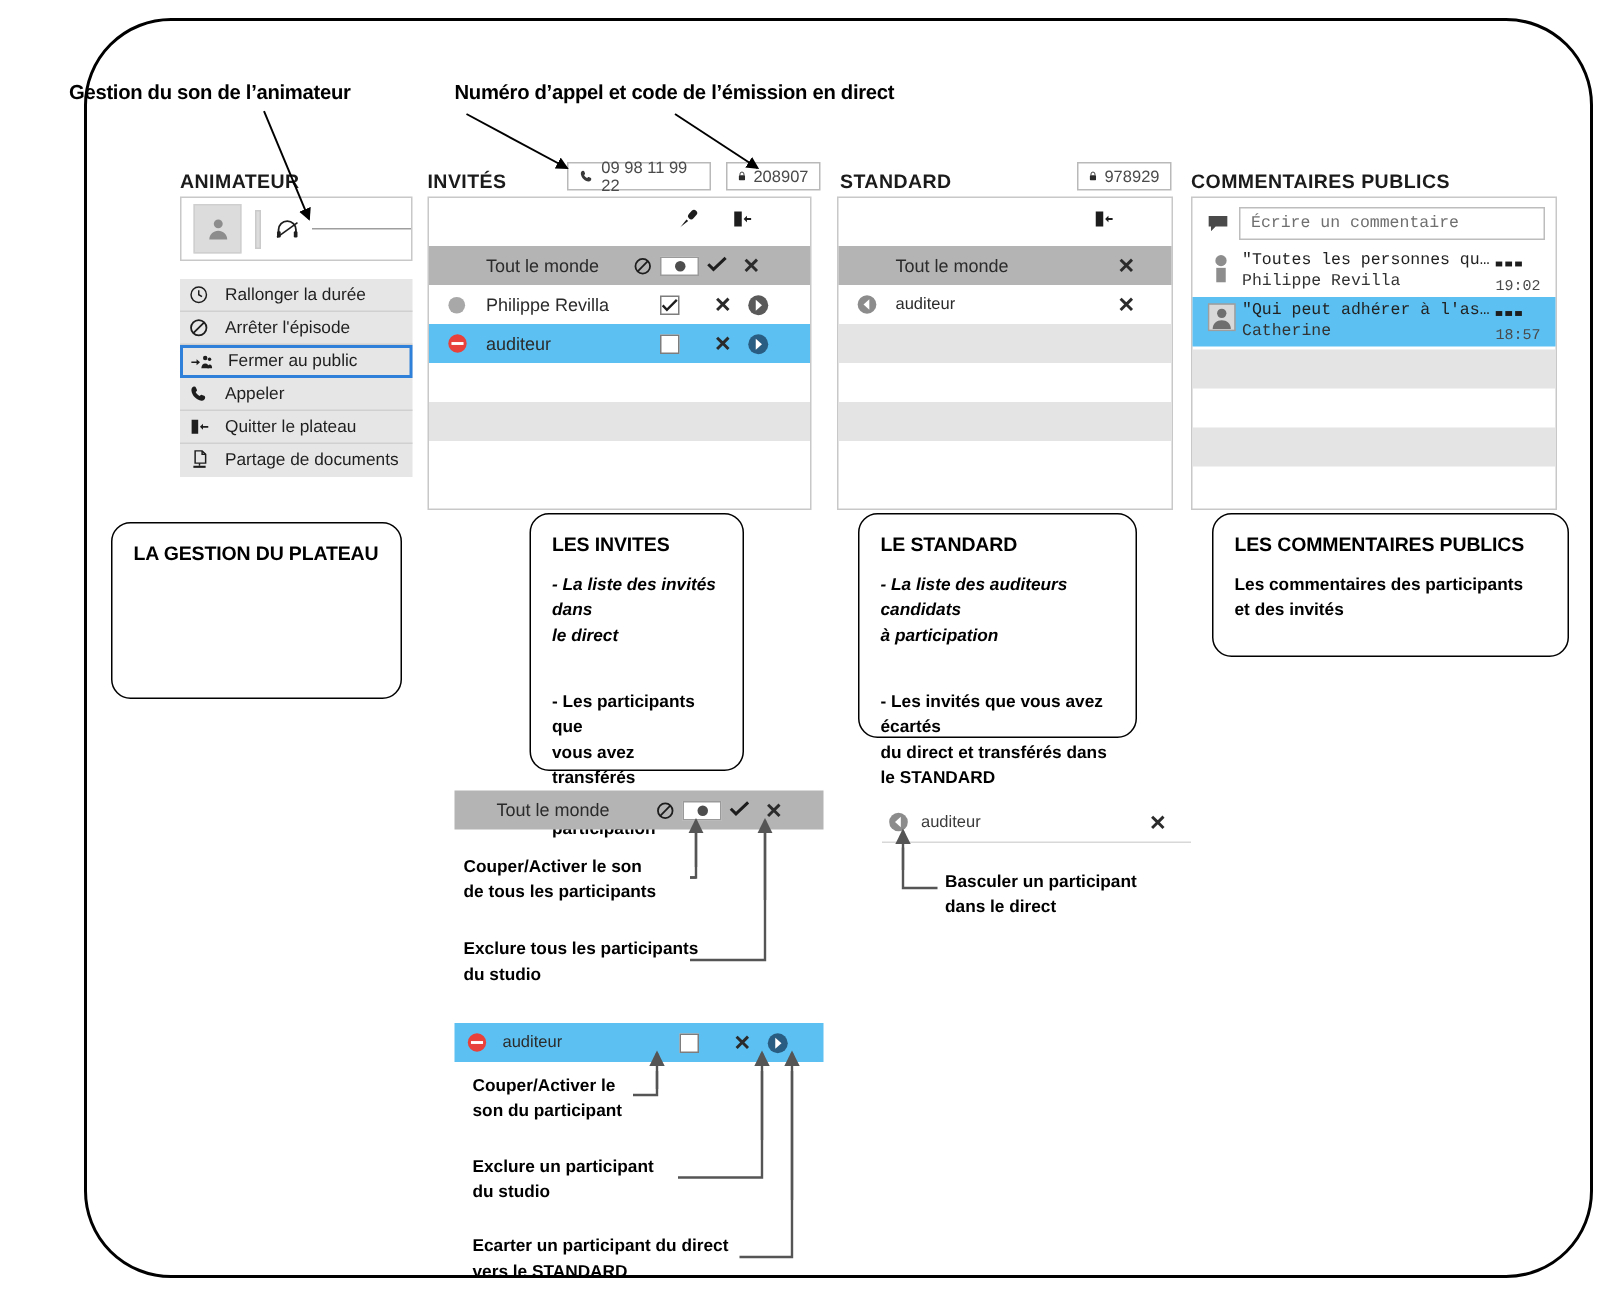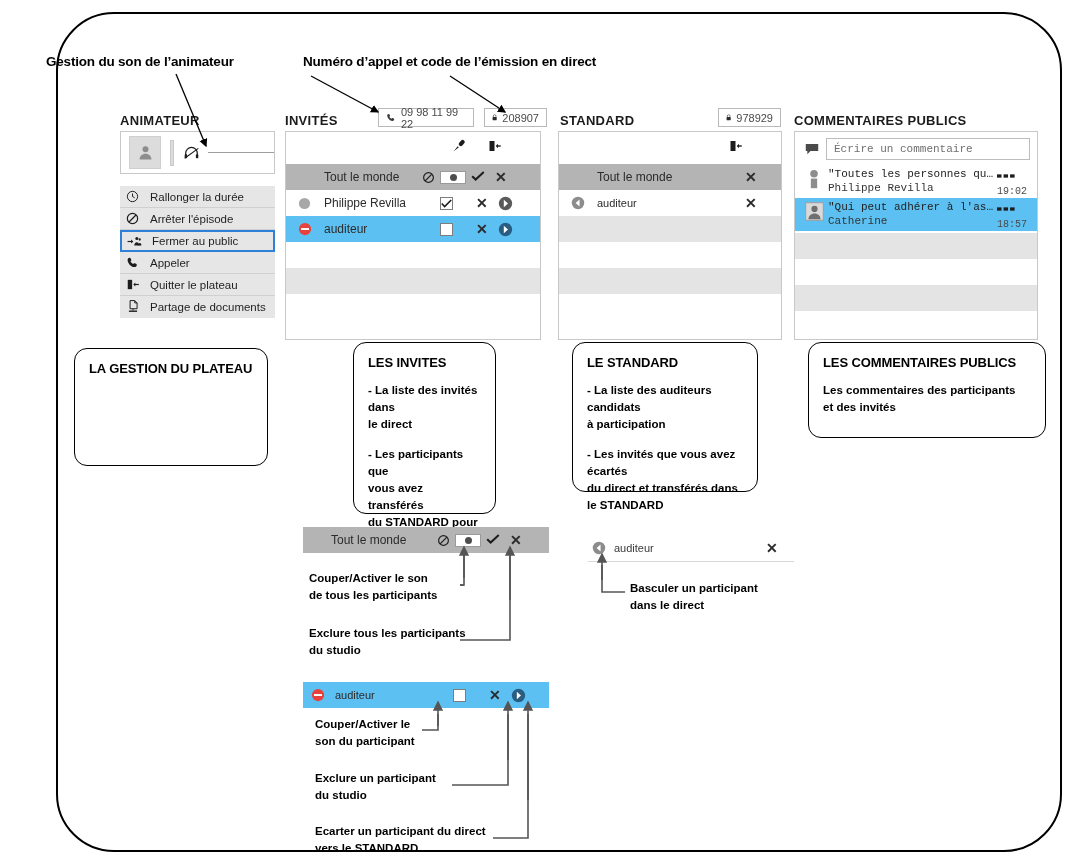--- a/index.html
+++ b/index.html
@@ -95,21 +95,21 @@
   .dots{display:inline-block;}
   .cmt .time{font-size:10px;color:#4a4a4a;display:block;line-height:14px;}
 
   
   .callout{
     position:absolute;border:1.6px solid #000;border-radius:13px;background:#fff;box-sizing:border-box;
     padding:12px 14px;
   }
   .callout h4{margin:0 0 12px 0;font-size:13px;font-weight:bold;letter-spacing:-.1px;}
   .callout p{margin:0;font-size:11.5px;line-height:17px;font-weight:bold;}
-  .callout p.li{margin-bottom:13px;}
+  .callout p.li{margin-bottom:27px;font-style:italic;}
 
   
   .demo-head{position:absolute;height:26px;background:#b4b4b4;display:flex;align-items:center;font-size:12px;color:#2b2b2b;}
   .demo-row{position:absolute;height:26px;background:#5cc1f2;display:flex;align-items:center;font-size:12px;color:#2b2b2b;}
   .demo-plain{position:absolute;height:26px;display:flex;align-items:center;font-size:11px;color:#3a3a3a;border-bottom:1px solid #d8d8d8;}
 
   .note{position:absolute;font-size:11.5px;font-weight:bold;line-height:17px;white-space:nowrap;}
 
   svg.ovl{position:absolute;left:0;top:0;width:1078px;height:865px;pointer-events:none;}
 </style>

